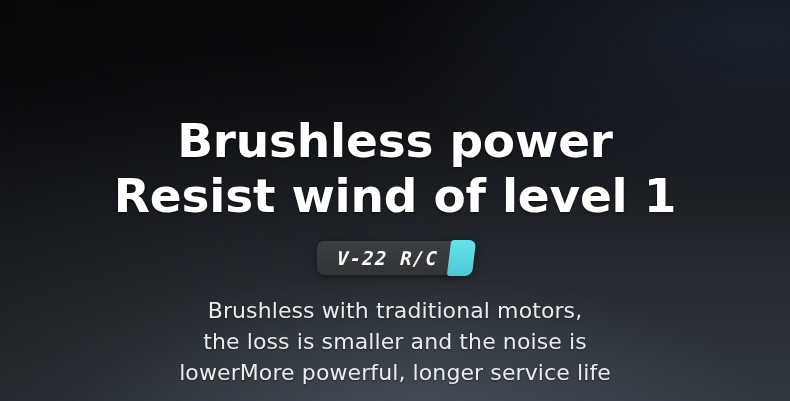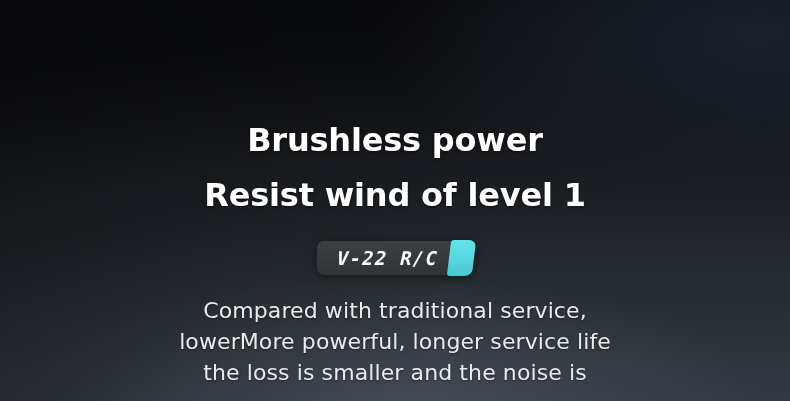--- a/index.html
+++ b/index.html
@@ -46,21 +46,21 @@
     box-sizing: border-box;
     display: flex;
     flex-direction: column;
     align-items: center;
     padding-top: 113px;
   }
 
   .headline {
     text-align: center;
     color: #ffffff;
-    font-size: 32px;
+    font-size: 47px;
     font-weight: 700;
     line-height: 55px;
     letter-spacing: -0.2px;
     text-shadow: 0 1px 3px rgba(0,0,0,0.55);
     white-space: nowrap;
   }
   .headline-line { display: block; }
 
   .badge-wrap {
     margin-top: 18px;
@@ -129,19 +129,19 @@
     </div>
 
     <div class="badge-wrap">
       <div class="badge-pill">
         <span class="badge-text">V-22 R/C</span>
         <span class="badge-accent"></span>
       </div>
     </div>
 
     <div class="subtext">
-      <span class="subtext-line">Compared with traditional service,</span>
+      <span class="subtext-line">Brushless with traditional motors,</span>
+      <span class="subtext-line">the loss is smaller and the noise is</span>
       <span class="subtext-line">lowerMore powerful, longer service life</span>
-      <span class="subtext-line">the loss is smaller and the noise is</span>
     </div>
 
   </div>
 </div>
 
 </body></html>

